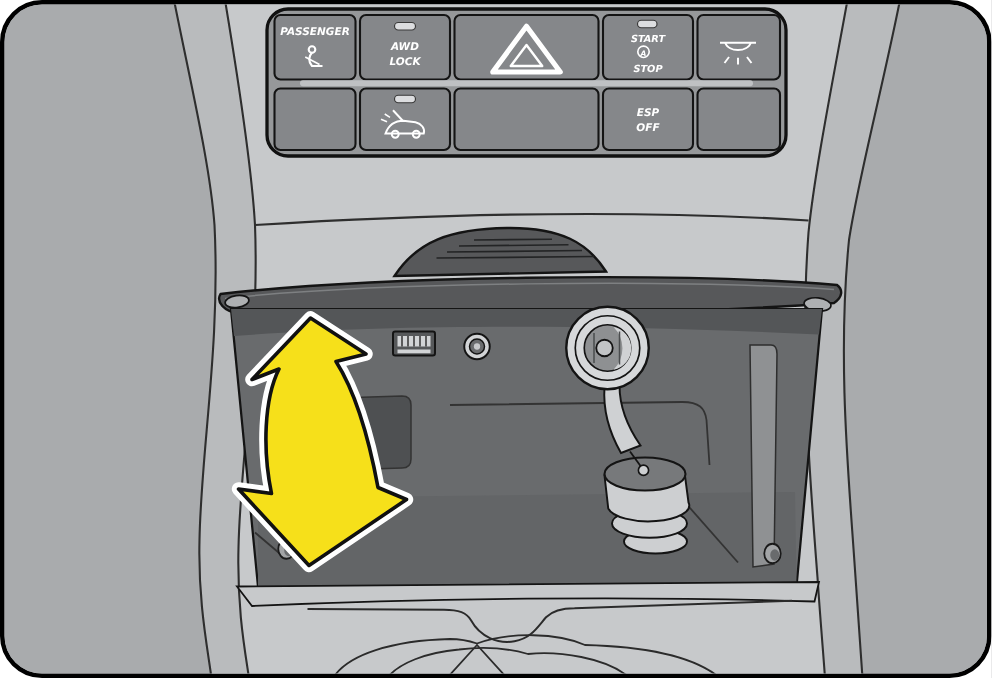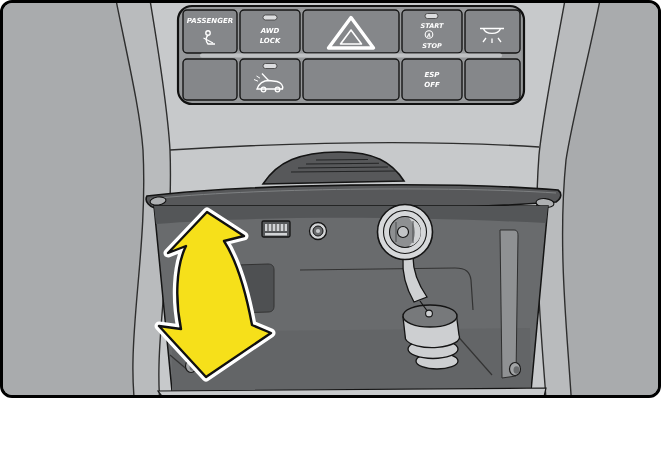--- a/index.html
+++ b/index.html
@@ -1,19 +1,19 @@
 <!DOCTYPE html>
 <html><head>
 <meta charset="utf-8">
 <style>
   html,body{margin:0;padding:0;background:#ffffff;}
   .stage{width:661px;height:452px;position:relative;font-family:"DejaVu Sans",sans-serif;}
   .frame{
-    position:absolute;left:0;top:0;width:661px;height:398px;
-    box-sizing:border-box;border:3px solid #000;border-radius:12px;
+    position:absolute;left:0;top:0;width:661px;height:452px;
+    box-sizing:border-box;border:3px solid #000;border-radius:28px;
     overflow:hidden;background:#a9abad;
   }
   .frame svg{position:absolute;left:-3px;top:-3px;}
   text{font-family:"DejaVu Sans",sans-serif;font-weight:bold;font-style:italic;fill:#ffffff;}
 </style>
 </head>
 <body>
 
 <div class="stage">
  <div class="frame">

